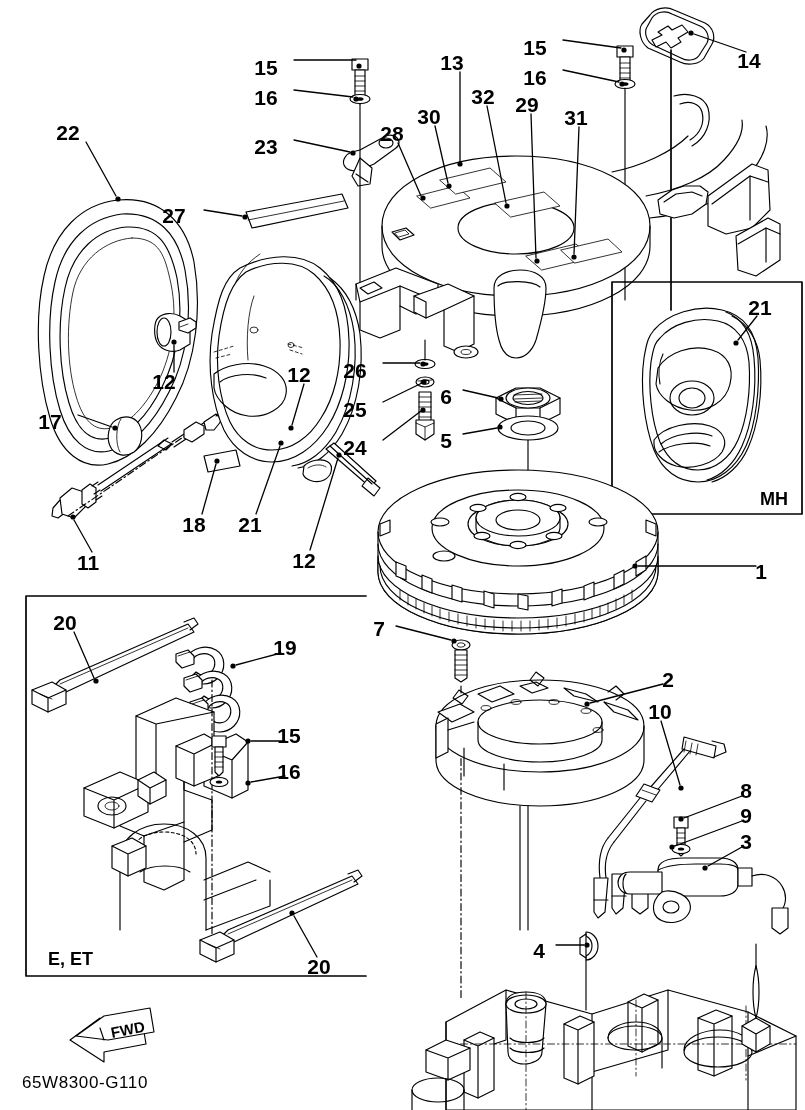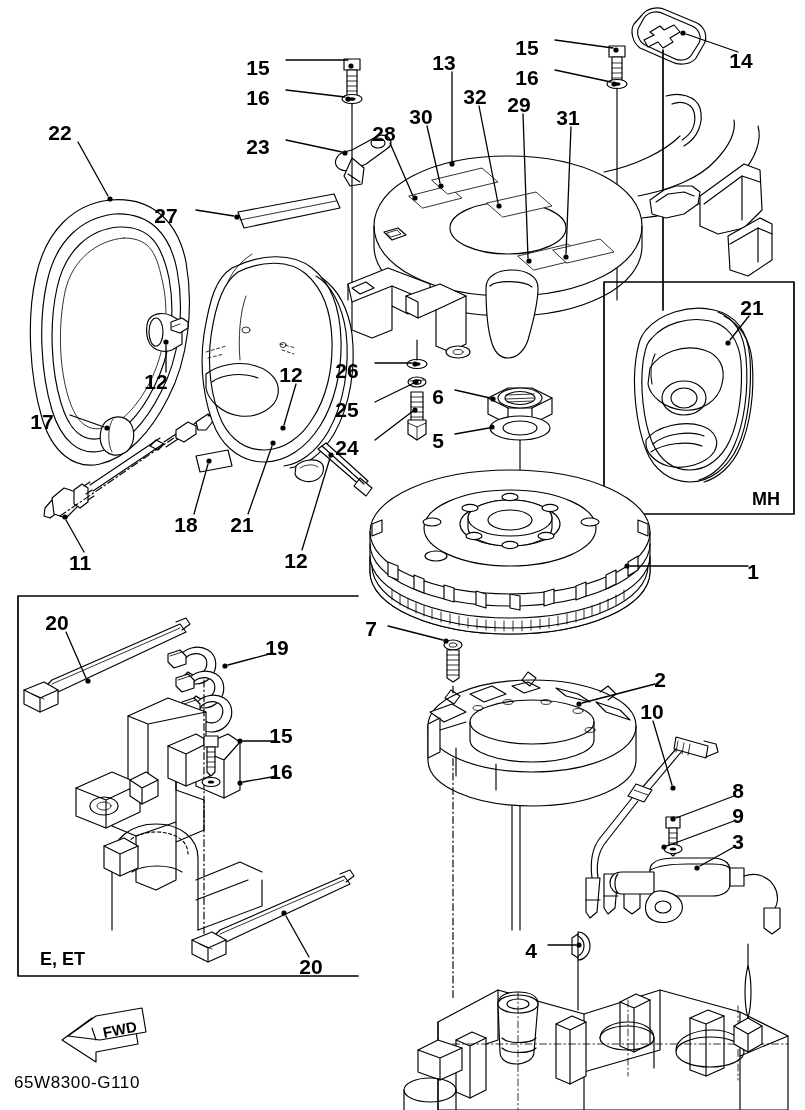--- a/index.html
+++ b/index.html
@@ -1,21 +1,21 @@
 <!DOCTYPE html>
 <html><head>
 <meta charset="utf-8">
 <style>
   html,body{margin:0;padding:0;background:#fff;}
   body{
     font-family:"Liberation Sans", sans-serif;
     width:805px;height:1110px;position:relative;overflow:hidden;
     color:#000;
   }
-  #sheet{position:absolute;left:0;top:0;width:649px;height:1110px;background:#fff;}
+  #sheet{position:absolute;left:8px;top:0;width:649px;height:1110px;background:#fff;}
   svg{display:block;}
   .ln{fill:none;stroke:#000;stroke-width:1.15;stroke-linecap:round;stroke-linejoin:round;}
   .ln-t{fill:none;stroke:#000;stroke-width:0.8;stroke-linecap:round;stroke-linejoin:round;}
   .ln-h{fill:none;stroke:#000;stroke-width:1.7;stroke-linecap:round;stroke-linejoin:round;}
   .fillw{fill:#fff;stroke:#000;stroke-width:1.15;stroke-linejoin:round;stroke-linecap:round;}
   .fillw-t{fill:#fff;stroke:#000;stroke-width:0.8;stroke-linejoin:round;stroke-linecap:round;}
   .fillk{fill:#000;stroke:none;}
   .dash{stroke-dasharray:7 3 1.5 3;}
   .dash2{stroke-dasharray:3 2.6;}
   .lead{fill:none;stroke:#000;stroke-width:1.3;stroke-linecap:round;}

